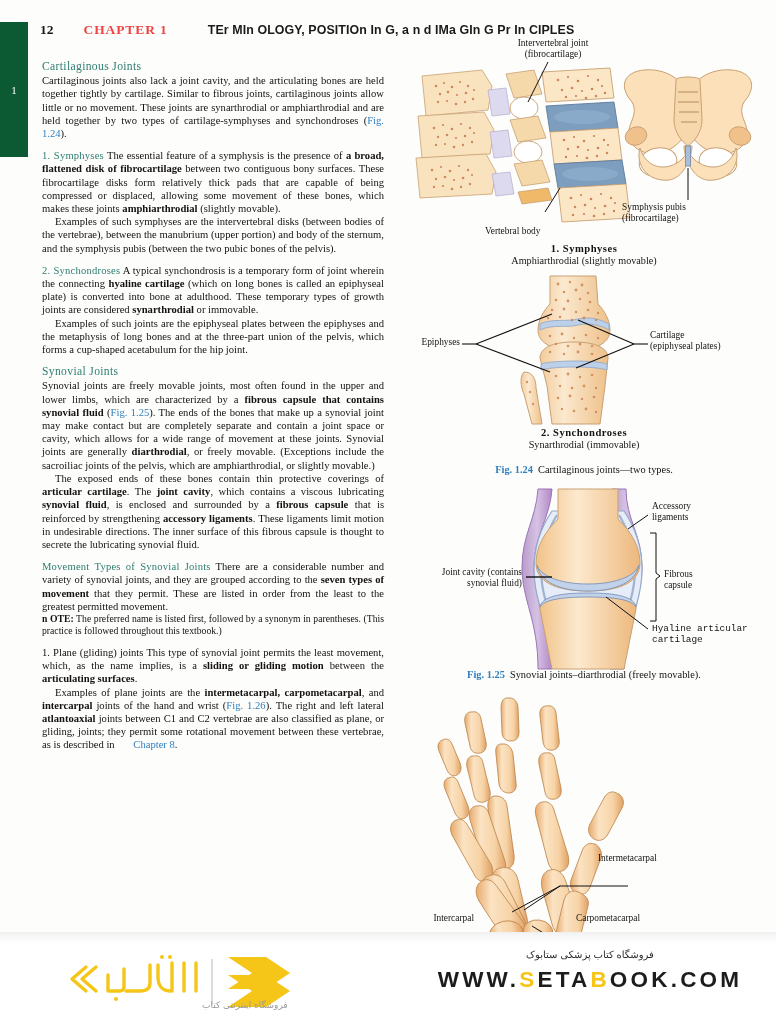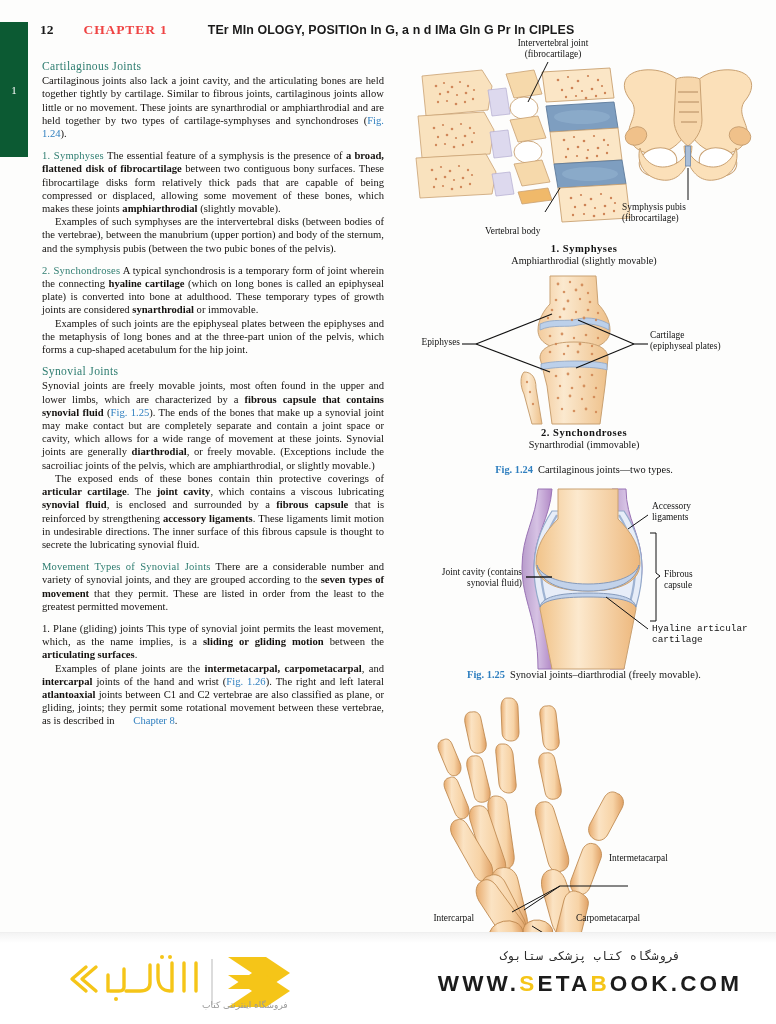--- a/index.html
+++ b/index.html
@@ -98,22 +98,22 @@
     position:absolute; left:0; top:932px; width:776px; height:92px;
     background:#ffffff; border-top:1px solid #efefef;
   }
   #footer-band {
     position:absolute; left:0; top:0; width:776px; height:10px;
     background:linear-gradient(to bottom,#f3f3f3,#ffffff);
   }
   #brand-left { position:absolute; left:52px; top:20px; width:290px; height:58px; }
   #brand-right { position:absolute; left:430px; top:16px; width:320px; }
   #brand-right .fa {
-    text-align:center; font-family:Liberation Mono, monospace;
-    font-size:12px; color:#2b2b2b; direction:rtl;
+    text-align:center; font-family:Liberation Sans, sans-serif;
+    font-size:10px; color:#2b2b2b; direction:rtl;
   }
   #brand-right .url {
     text-align:center; font-family:"Liberation Sans", sans-serif;
     font-weight:bold; font-size:22.5px; letter-spacing:3.2px;
     color:#1c1c1c; margin-top:7px;
   }
   #brand-right .url .y { color:#f5c518; }
   .seta-fa {
     position:absolute; font-family:"DejaVu Sans", sans-serif;
     direction:rtl; color:#9a9a9a;
@@ -155,20 +155,21 @@
     <div class="sec-head">Synovial Joints</div>
 
     <p class="para"><span>Synovial joints are freely movable joints, most often found in the upper and lower limbs, which are characterized by a </span><span class="bold">fibrous capsule that contains synovial fluid</span><span> (</span><span class="figref">Fig. 1.25</span><span>). The ends of the bones that make up a synovial joint may make contact but are completely separate and contain a joint space or cavity, which allows for a wide range of movement at these joints. Synovial joints are generally </span><span class="bold">diarthrodial</span><span>, or freely movable. (Exceptions include the sacroiliac joints of the pelvis, which are amphiarthrodial, or slightly movable.)</span></p>
 
     <p class="para ind"><span>The exposed ends of these bones contain thin protective coverings of </span><span class="bold">articular cartilage</span><span>. The </span><span class="bold">joint cavity</span><span>, which contains a viscous lubricating </span><span class="bold">synovial fluid</span><span>, is enclosed and surrounded by a </span><span class="bold">fibrous capsule</span><span> that is reinforced by strengthening </span><span class="bold">accessory ligaments</span><span>. These ligaments limit motion in undesirable directions. The inner surface of this fibrous capsule is thought to secrete the lubricating synovial fluid.</span></p>
 
     <div class="gap"></div>
 
     <p class="para"><span class="run-head-in">Movement Types of Synovial Joints</span> <span>There are a considerable number and variety of synovial joints, and they are grouped according to the </span><span class="bold">seven types of movement</span><span> that they permit. These are listed in order from the least to the greatest permitted movement.</span></p>
 
+    <p class="para note-sm"><span class="bold">n OTE:</span><span> The preferred name is listed first, followed by a synonym in parentheses. (This practice is followed throughout this textbook.)</span></p>
 
     <div class="gap"></div>
 
     <p class="para"><span>1. Plane (gliding) joints</span> <span>This type of synovial joint permits the least movement, which, as the name implies, is a </span><span class="bold">sliding or gliding motion</span><span> between the </span><span class="bold">articulating surfaces</span><span>.</span></p>
 
     <p class="para ind"><span>Examples of plane joints are the </span><span class="bold">intermetacarpal, carpometacarpal</span><span>, and </span><span class="bold">intercarpal</span><span> joints of the hand and wrist (</span><span class="figref">Fig. 1.26</span><span>). The right and left lateral </span><span class="bold">atlantoaxial</span><span> joints between C1 and C2 vertebrae are also classified as plane, or gliding, joints; they permit some rotational movement between these vertebrae, as is described in </span><span class="chref">Chapter 8</span><span>.</span></p>
 
   </div>
 
   <div id="right-col">
@@ -582,21 +583,21 @@
 
         <line x1="178" y1="246" x2="158" y2="246" stroke="#111" stroke-width="1"></line>
         <line x1="158" y1="246" x2="132" y2="230" stroke="#111" stroke-width="1"></line>
         <line x1="158" y1="246" x2="142" y2="238" stroke="#111" stroke-width="1"></line>
 
         <line x1="78" y1="246" x2="92" y2="246" stroke="#111" stroke-width="1"></line>
         <line x1="92" y1="246" x2="122" y2="238" stroke="#111" stroke-width="1"></line>
         <line x1="92" y1="246" x2="118" y2="248" stroke="#111" stroke-width="1"></line>
       </svg>
 
-      <div class="lbl" style="left:198px; top:157px;padding-left:11px;">Intermetacarpal</div>
+      <div class="lbl" style="left:198px; top:157px;">Intermetacarpal</div>
 
       <div class="lbl" style="left:176px; top:217px;">Carpometacarpal</div>
 
       <div class="lbl r" style="left:0px; top:217px; width:74px;">Intercarpal</div>
     </div>
 
   </div>
 </div>
 
 <div id="footer">

